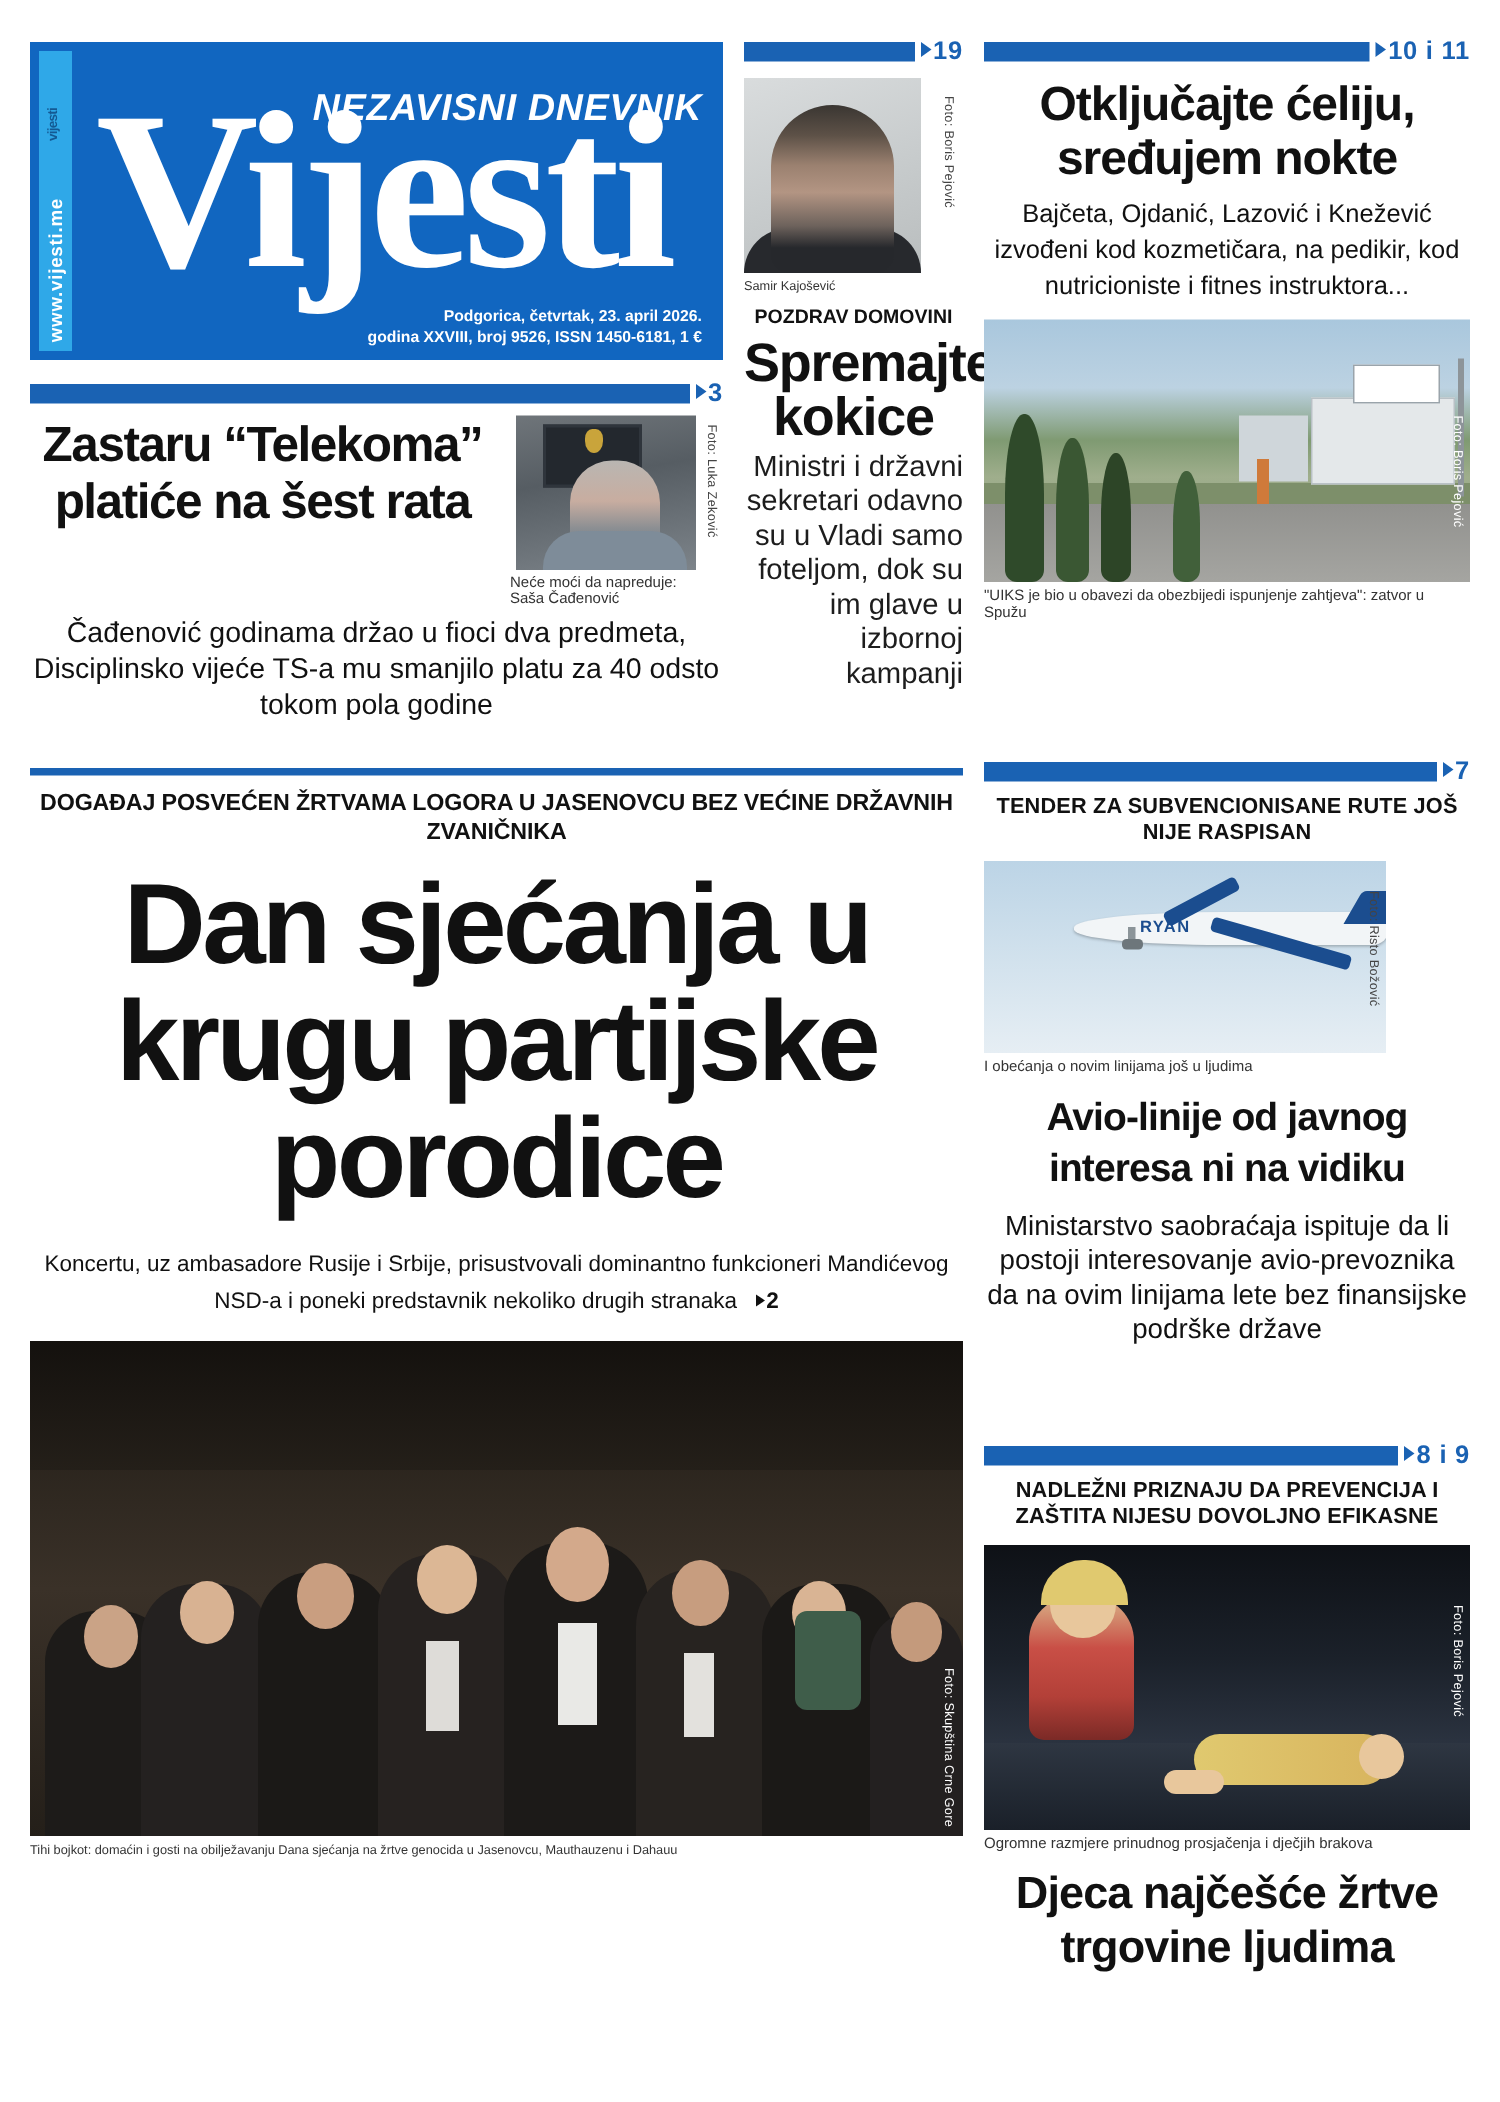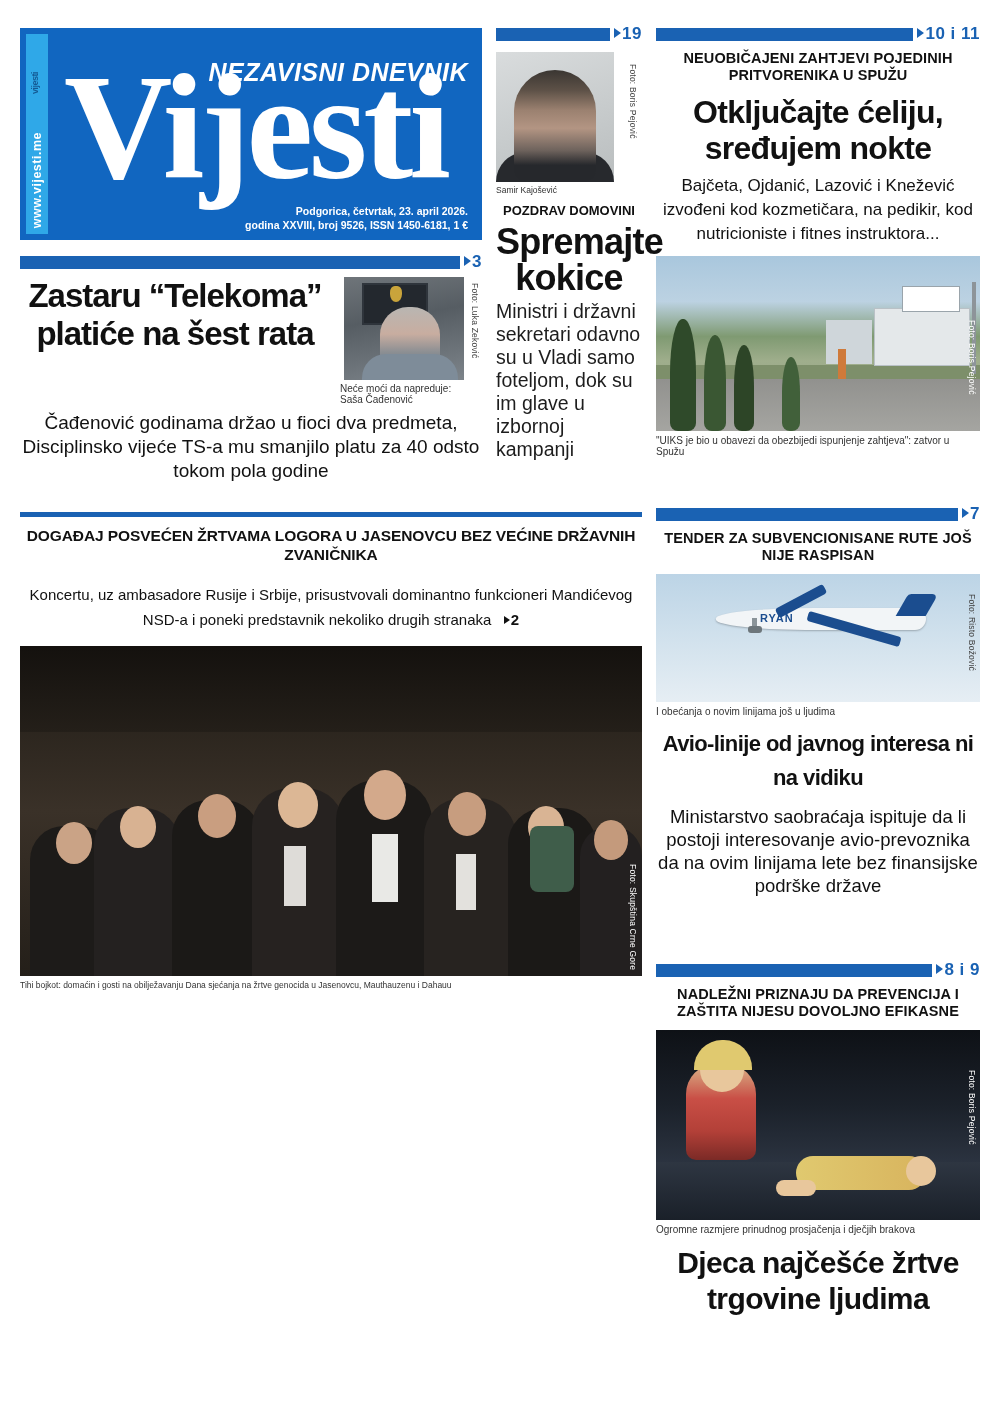--- a/index.html
+++ b/index.html
@@ -95,42 +95,42 @@
   }
   .pc-credit { top:12px; right:4px; }
   .pc-name { margin-top:3px; font-size:8.5px; color:#333; }
 
   .pozdrav { margin-top:8px; font-weight:bold; font-size:13px; text-align:center; }
   .hl-spremajte {
     margin-top:6px; text-align:center; font-weight:bold;
     font-size:36px; line-height:36px; letter-spacing:-.8px;
   }
   .lead-spremajte {
-    margin-top:4px; text-align:left; font-size:19.5px; line-height:23px;
+    margin-top:4px; text-align:right; font-size:19.5px; line-height:23px;
     color:#1d1d1d;
   }
 
   
   .col-right { position:absolute; left:656px; top:28px; width:324px; }
   .hl-otkljucajte {
     margin-top:10px; text-align:center; font-weight:bold;
     font-size:32px; line-height:36px; letter-spacing:-.7px;
   }
   .lead-otkljucajte {
     margin-top:8px; text-align:center; font-size:17px; line-height:24px;
   }
   .prison-photo { margin-top:10px; width:324px; height:175px; position:relative;
     background:linear-gradient(180deg,#a9c7dd 0%,#bcd2e2 26%,#7f9a72 46%,#9fae8c 60%,#8e9b86 100%); }
 
   
-  .avio-photo { width:324px; height:128px; position:relative;
+  .avio-photo { width:268px; height:128px; position:relative;
     background:linear-gradient(180deg,#bcd4e6 0%,#cfe0ec 45%,#e6eef4 100%);text-align:center; }
   .hl-avio {
     margin-top:10px; text-align:center; font-weight:bold;
-    font-size:22px; line-height:34px; letter-spacing:-.6px;
+    font-size:26px; line-height:34px; letter-spacing:-.6px;
   }
   .lead-avio { margin-top:10px; text-align:center; font-size:18.5px; line-height:23px; }
 
   
   .djeca-photo { width:324px; height:190px; position:relative;
     background:linear-gradient(180deg,#0e1116 0%,#1b212a 40%,#2b3340 70%,#121722 100%); }
   .hl-djeca {
     margin-top:10px; text-align:center; font-weight:bold;
     font-size:30px; line-height:36px; letter-spacing:-.6px;
   }
@@ -223,21 +223,20 @@
     <div class="pozdrav">POZDRAV DOMOVINI</div>
     <div class="hl-spremajte">Spremajte kokice</div>
     <div class="lead-spremajte">Ministri i državni sekretari odavno su u Vladi samo foteljom, dok su im glave u izbornoj kampanji</div>
   </div>
 
   <div class="col-right">
     <div class="bluebar">
       <div class="fill"></div>
       <div class="pagenum"><span class="tri"></span><span>10 i 11</span></div>
     </div>
-    <div class="kicker" style="margin-top:9px;">NEUOBIČAJENI ZAHTJEVI POJEDINIH PRITVORENIKA U SPUŽU</div>
     <div class="hl-otkljucajte">Otključajte ćeliju, sređujem nokte</div>
     <div class="lead-otkljucajte">Bajčeta, Ojdanić, Lazović i Knežević izvođeni kod kozmetičara, na pedikir, kod nutricioniste i fitnes instruktora...</div>
 
     <div class="photo prison-photo">
       <div class="proad" style="height:58px;background:linear-gradient(180deg,#8f8f8c,#a5a5a1);"></div>
       <div style="position:absolute;left:0;bottom:52px;width:100%;height:14px;background:#7d8f6a;"></div>
       <div class="ptree" style="left:14px;width:26px;height:112px;background:#2f4a2a;border-radius:48% 48% 8px 8px;"></div>
       <div class="ptree" style="left:48px;width:22px;height:96px;background:#3a5733;border-radius:48% 48% 8px 8px;"></div>
       <div class="ptree" style="left:78px;width:20px;height:86px;background:#2d4527;border-radius:48% 48% 8px 8px;"></div>
       <div class="ptree" style="left:126px;width:18px;height:74px;background:#41603a;border-radius:48% 48% 8px 8px;"></div>
@@ -291,20 +290,21 @@
       <div style="position:absolute;left:120px;bottom:24px;width:40px;height:16px;border-radius:10px;background:#e8c79c;"></div>
       <div class="credit-v" style="right:3px;top:40px;color:#fff;">Foto: Boris Pejović</div>
     </div>
     <div class="cap" style="margin-top:4px;">Ogromne razmjere prinudnog prosjačenja i dječjih brakova</div>
     <div class="hl-djeca">Djeca najčešće žrtve trgovine ljudima</div>
   </div>
 
   <div class="main-story">
     <div style="height:5px;background:#1a62b3;"></div>
     <div class="main-kicker">DOGAĐAJ POSVEĆEN ŽRTVAMA LOGORA U JASENOVCU BEZ VEĆINE DRŽAVNIH ZVANIČNIKA</div>
+    <div class="main-hl">Dan sjećanja u krugu partijske porodice</div>
 
     <div class="main-lead">
       <span>Koncertu, uz ambasadore Rusije i Srbije, prisustvovali dominantno funkcioneri Mandićevog NSD-a i poneki predstavnik nekoliko drugih stranaka</span>
       <span class="pg">&nbsp;&nbsp;<span class="tri"></span><span>2</span></span>
     </div>
 
     <div class="photo main-photo">
       <div style="position:absolute;left:0;top:0;width:100%;height:86px;background:linear-gradient(180deg,#14110e,#241f19);"></div>
       <div class="rowpeople">
         <div style="position:absolute;left:10px;bottom:0;width:84px;height:150px;border-radius:34px 34px 0 0;background:#1d1b19;"></div>

